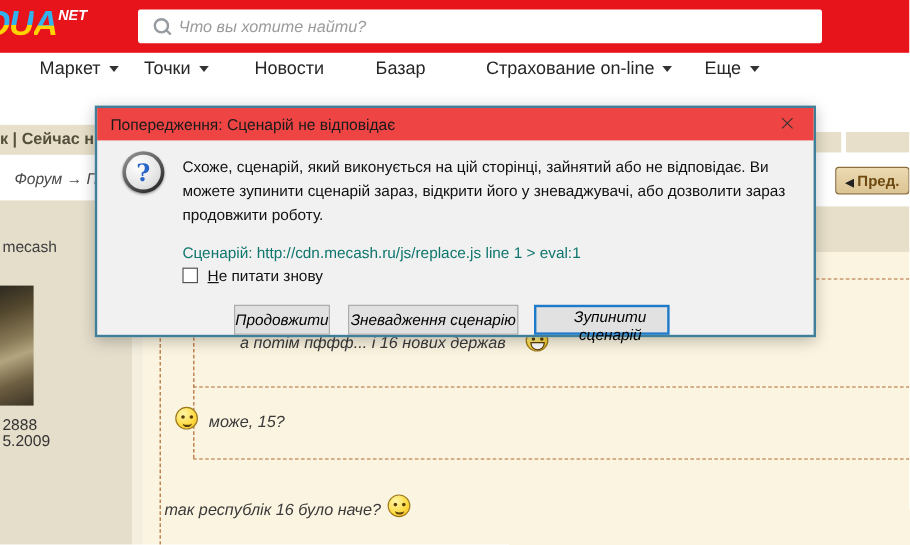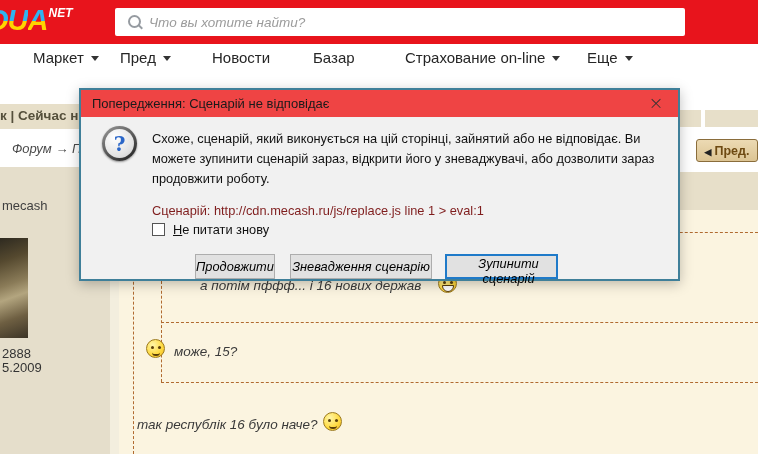--- a/index.html
+++ b/index.html
@@ -87,21 +87,21 @@
     border:none; font-size:18px; font-weight:300; color:#333; cursor:pointer; line-height:22px;
     font-family:"DejaVu Sans", sans-serif; }
   .qicon { position:absolute; left:21px; top:36px; width:35px; height:35px; border-radius:50%;
     background:linear-gradient(145deg,#9a9a9a,#1c1c1c); box-shadow:0 1px 2px rgba(0,0,0,.4); }
   .qicon-inner { position:absolute; left:3px; top:3px; right:3px; bottom:3px; border-radius:50%;
     background:radial-gradient(circle at 35% 30%, #ffffff, #e3e3e3 65%, #c7c7c7);
     display:flex; align-items:center; justify-content:center; }
   .qicon-q { font-weight:bold; font-size:20px; color:#2a66c8; font-family:"DejaVu Serif", serif; }
   .dlg-message { position:absolute; left:71px; top:39px; width:512px; font-size:12.8px;
     line-height:20px; color:#111; }
-  .dlg-script { position:absolute; left:71px; top:113px; font-size:12.8px; color:#7f1d1d; white-space:nowrap; }
+  .dlg-script { position:absolute; left:71px; top:113px; font-size:12.8px; color:#0f766e; white-space:nowrap; }
   .dlg-checkrow { position:absolute; left:71px; top:132px; display:flex; align-items:center; cursor:pointer; }
   .dlg-checkbox { width:13px; height:13px; background:#fff; border:1px solid #555; margin-right:8px; }
   .dlg-checklabel { font-size:12.8px; color:#111; }
   .dlg-checklabel .mn { text-decoration:underline; }
   .dlg-btn { position:absolute; top:164px; height:25px; background:#e1e1e1; border:1px solid #adadad;
     font-size:12.8px; color:#000; font-family:"Liberation Sans", sans-serif; cursor:pointer;font-style:italic; }
   .dlg-btn.b1 { left:114px; width:80px; }
   .dlg-btn.b2 { left:209px; width:142px; }
   .dlg-btn.b3 { left:364px; width:113px; border:2px solid #1f7ac9;padding-left:14px; }
 </style>
@@ -117,21 +117,21 @@
     <div class="searchbox">
       <span class="mag"></span>
       <input type="text" placeholder="Что вы хотите найти?" style="">
     </div>
   </div>
 
   <div class="nav-item" style="left:33px">
     <span>Маркет</span><span class="caret"></span>
   </div>
   <div class="nav-item" style="left:120px">
-    <span>Пред</span><span class="caret"></span>
+    <span>Точки</span><span class="caret"></span>
   </div>
   <div class="nav-item" style="left:212px">
     <span>Новости</span>
   </div>
   <div class="nav-item" style="left:313px">
     <span>Базар</span>
   </div>
   <div class="nav-item" style="left:405px">
     <span>Страхование on-line</span><span class="caret"></span>
   </div>

